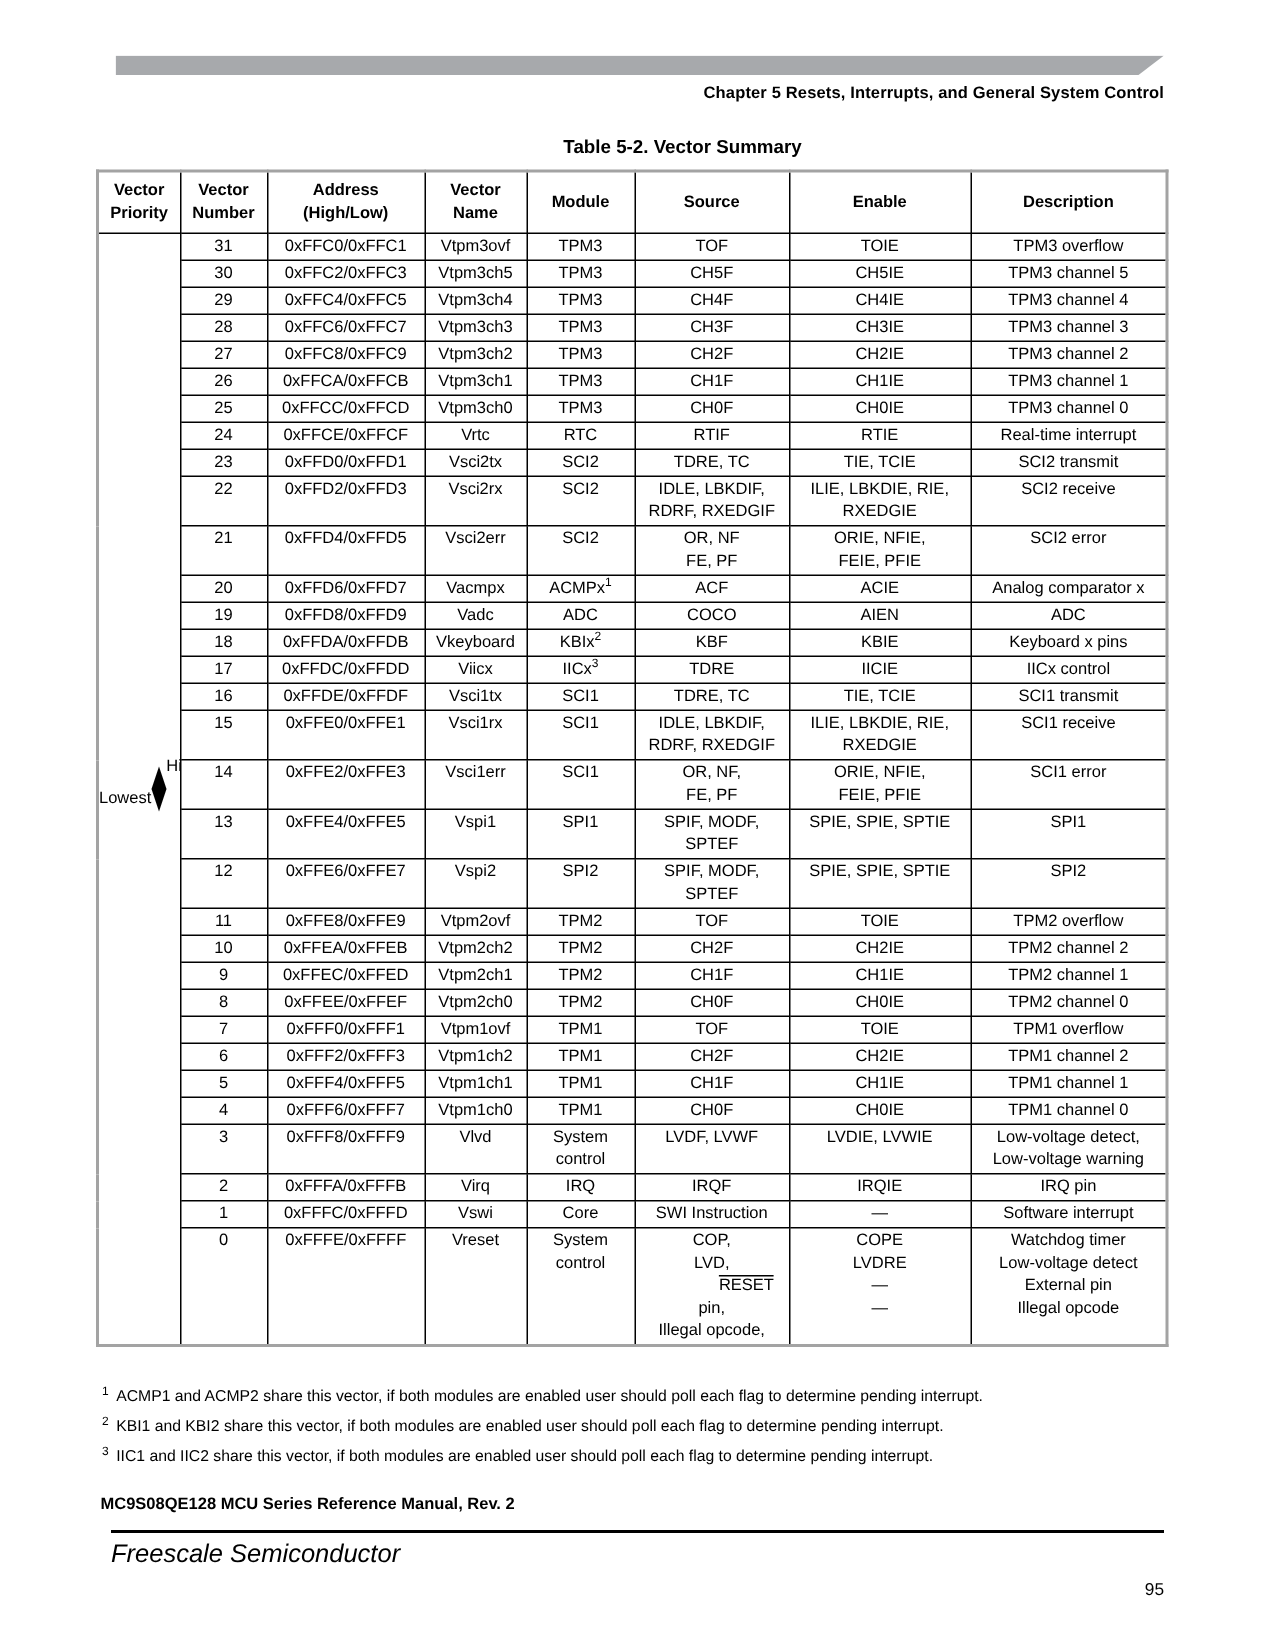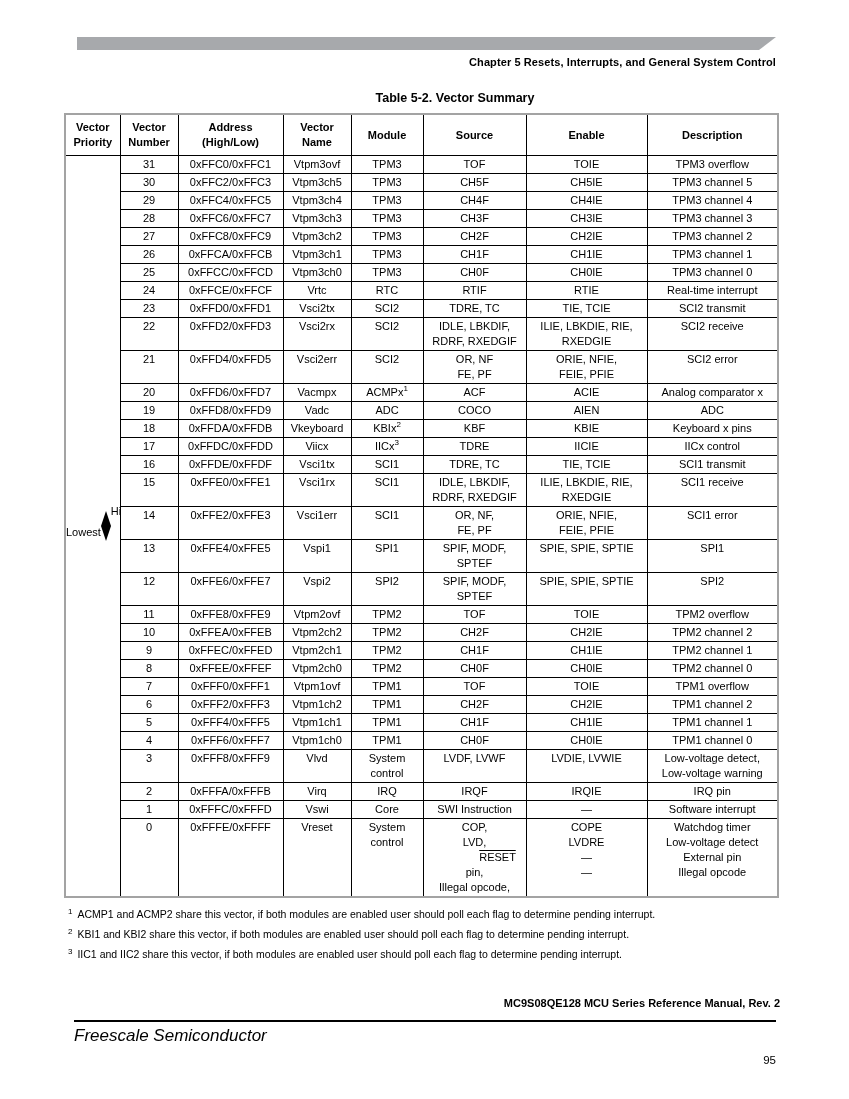--- a/index.html
+++ b/index.html
@@ -50,27 +50,27 @@
     width:0; height:0; border-left:5px solid transparent;
     border-right:5px solid transparent; border-bottom:15px solid #000;
   }
   .v-arrow .shaft { width:2px; flex:1; background:#000; }
   .v-arrow .head-down {
     width:0; height:0; border-left:5px solid transparent;
     border-right:5px solid transparent; border-top:15px solid #000;
   }
   sup { font-size:8px; vertical-align:super; line-height:0; }
   .overline { text-decoration:overline;padding-left:46px; }
-  .footnotes { margin-top:6px; font-size:10.5px; }
+  .footnotes { margin-top:23px; font-size:10.5px; }
   .footnote { line-height:20px; padding-left:4px; }
   .footnote sup { margin-right:5px; }
   
   .footer-center {
     position:absolute; left:67px; top:997px; width:713px;
-    text-align:right; font-size:11px; font-weight:bold;
+    text-align:left; font-size:11px; font-weight:bold;
   }
   .footer-rule {
     position:absolute; left:74px; top:1020px; width:702px; height:2px;
     background:#000;
   }
   .footer-left { position:absolute; left:74px; top:1026px; font-size:17px;font-style:italic; }
   .footer-right { position:absolute; left:67px; top:1054px; width:709px; text-align:right; font-size:11.5px; }
 </style>
 </head>
 <body>

